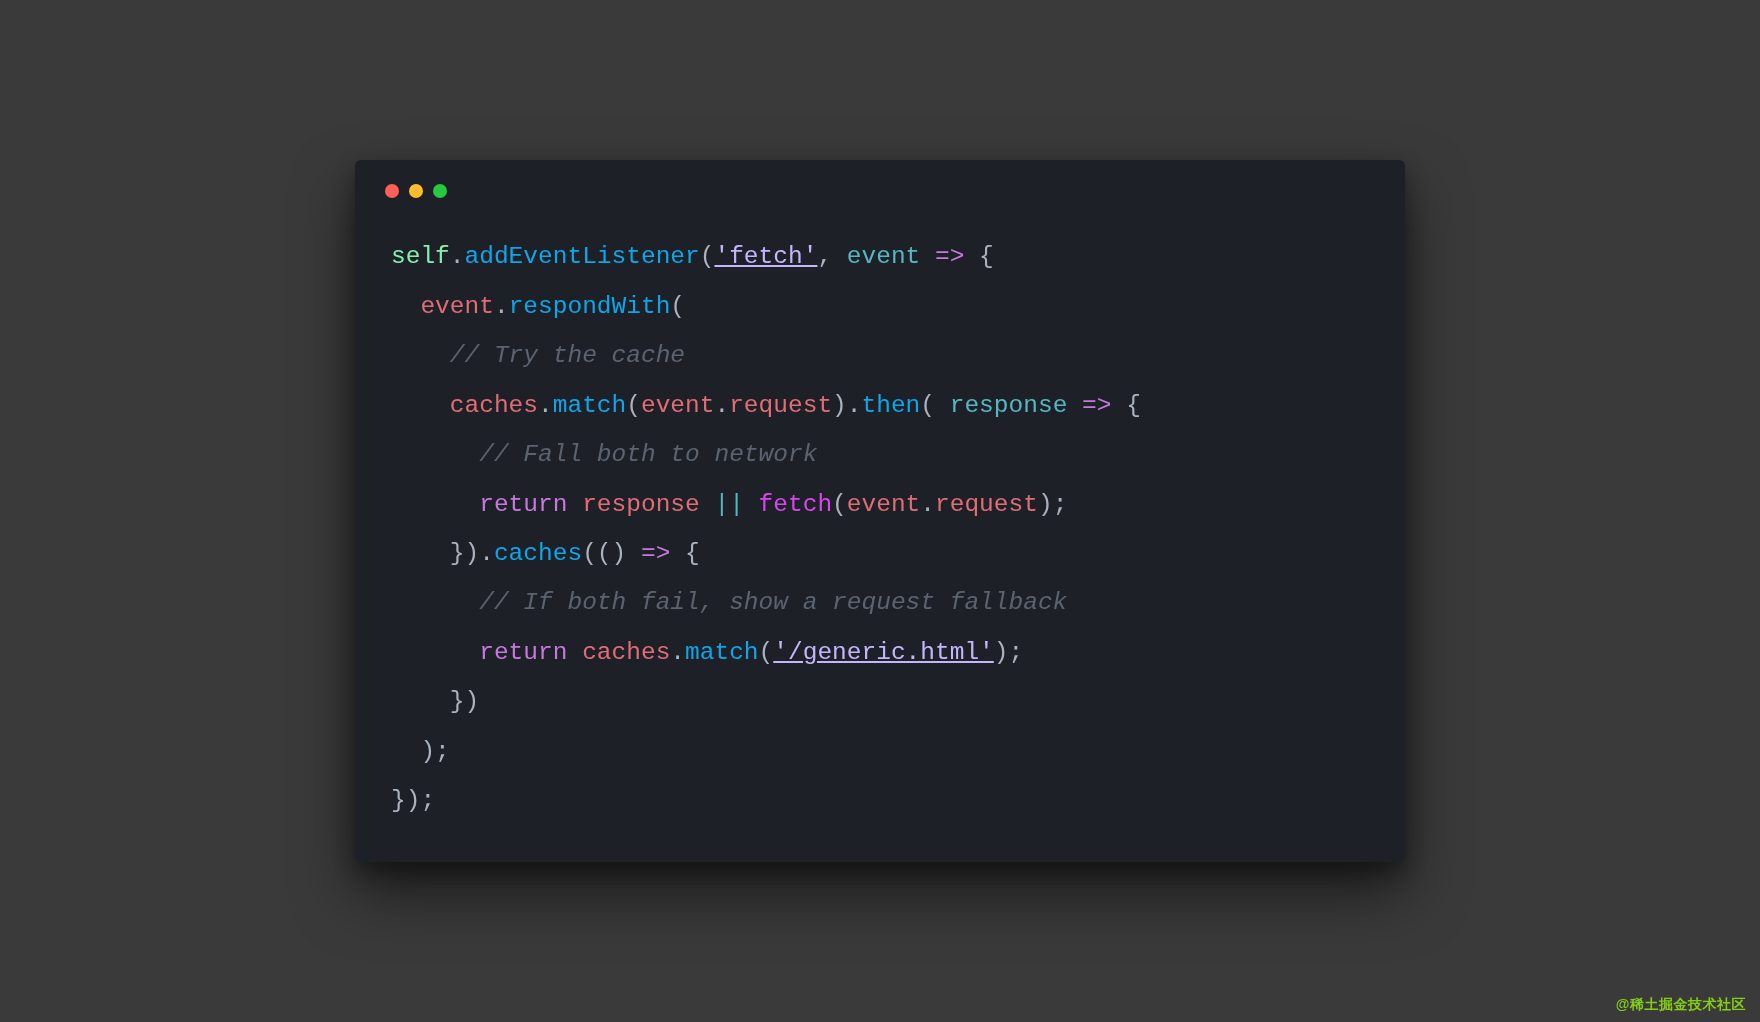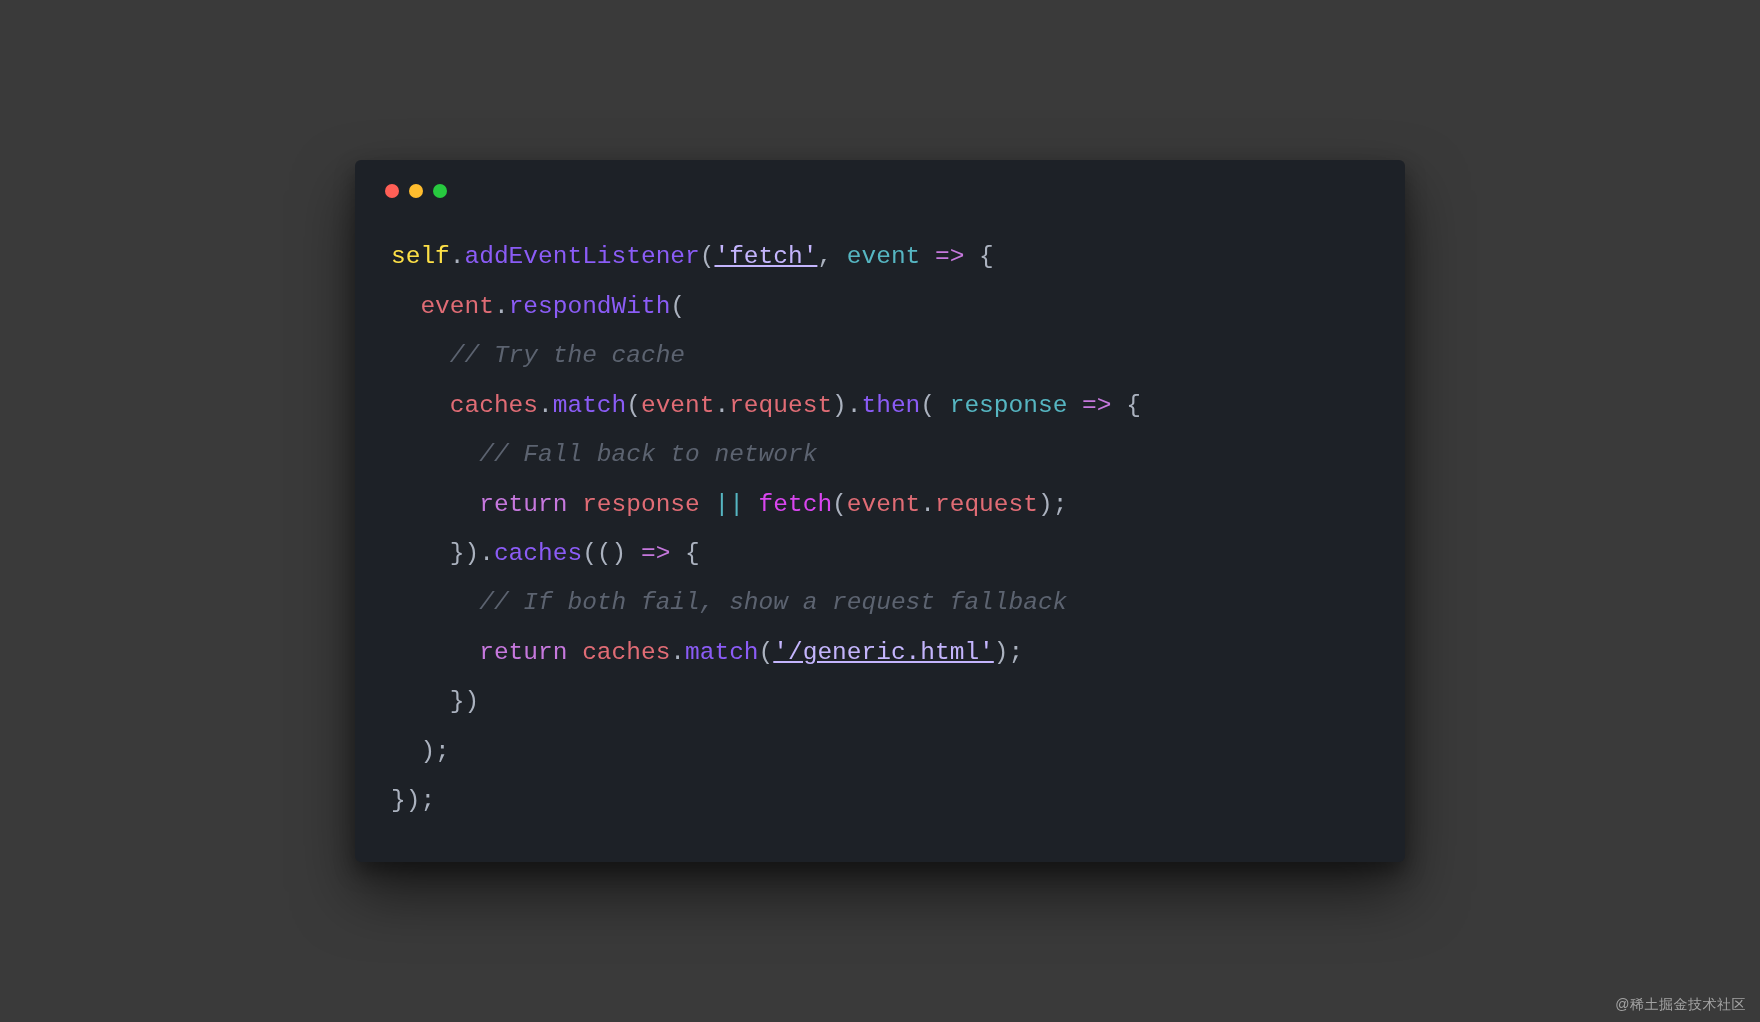--- a/index.html
+++ b/index.html
@@ -37,56 +37,57 @@
 
   pre.code {
     font-family: inherit;
     font-size: 24.5px;
     line-height: 2.02;
     white-space: pre;
     color: #d7dae0;
   }
 
   
-  .tok-self    { color: #fde047; }  
-  .tok-prop    { color: #8b5cf6; margin-top: 48px; }  
+  .tok-self    { color: #86efac; }  
+  .tok-prop    { color: #0ea5e9; margin-top: 48px; }  
   .tok-string  { color: #c4b5fd; text-decoration: underline; }  
   .tok-param   { color: #56b6c2; }  
   .tok-ident   { color: #e06c75; }  
   .tok-punct   { color: #abb2bf; }  
   .tok-arrow   { color: #c678dd; }  
   .tok-keyword { color: #c678dd; text-align: right; }  
   .tok-op      { color: #56b6c2; }  
   .tok-comment { color: #5c6370; font-style: italic; margin-top: 16px; }
   .tok-call    { color: #d946ef; }  
 
   .watermark {
     position: absolute;
     right: 14px;
     bottom: 8px;
-    color: #a3a3a3;
+    color: #84cc16;
     font-family: -apple-system, "Helvetica Neue", Arial, sans-serif;
     font-size: 14px;
     letter-spacing: 0.5px;
+    font-weight: bold;
   }
 </style>
 </head>
 <body>
 
 <div class="window">
   <div class="traffic-lights">
     <div class="dot red"></div>
     <div class="dot yellow"></div>
     <div class="dot green"></div>
   </div>
   <pre class="code" id="code"><span class="tok-self">self</span><span class="tok-punct">.</span><span class="tok-prop">addEventListener</span><span class="tok-punct">(</span><span class="tok-string">'fetch'</span><span class="tok-punct">, </span><span class="tok-param">event</span><span class="tok-punct"> </span><span class="tok-arrow">=&gt;</span><span class="tok-punct"> {</span>
 <span class="tok-punct">  </span><span class="tok-ident">event</span><span class="tok-punct">.</span><span class="tok-prop">respondWith</span><span class="tok-punct">(</span>
 <span class="tok-punct">    </span><span class="tok-comment">// Try the cache</span>
 <span class="tok-punct">    </span><span class="tok-ident">caches</span><span class="tok-punct">.</span><span class="tok-prop">match</span><span class="tok-punct">(</span><span class="tok-ident">event</span><span class="tok-punct">.</span><span class="tok-ident">request</span><span class="tok-punct">).</span><span class="tok-prop">then</span><span class="tok-punct">( </span><span class="tok-param">response</span><span class="tok-punct"> </span><span class="tok-arrow">=&gt;</span><span class="tok-punct"> {</span>
-<span class="tok-punct">      </span><span class="tok-comment">// Fall back to network</span>
+<span class="tok-punct">      </span><span class="tok-comment">// Fall both to network</span>
 <span class="tok-punct">      </span><span class="tok-keyword">return</span><span class="tok-punct"> </span><span class="tok-ident">response</span><span class="tok-punct"> </span><span class="tok-op">||</span><span class="tok-punct"> </span><span class="tok-call">fetch</span><span class="tok-punct">(</span><span class="tok-ident">event</span><span class="tok-punct">.</span><span class="tok-ident">request</span><span class="tok-punct">);</span>
 <span class="tok-punct">    }).</span><span class="tok-prop">caches</span><span class="tok-punct">(() </span><span class="tok-arrow">=&gt;</span><span class="tok-punct"> {</span>
 <span class="tok-punct">      </span><span class="tok-comment">// If both fail, show a request fallback</span>
 <span class="tok-punct">      </span><span class="tok-keyword">return</span><span class="tok-punct"> </span><span class="tok-ident">caches</span><span class="tok-punct">.</span><span class="tok-prop">match</span><span class="tok-punct">(</span><span class="tok-string">'/generic.html'</span><span class="tok-punct">);</span>
 <span class="tok-punct">    })</span>
 <span class="tok-punct">  );</span>
 <span class="tok-punct">});</span></pre>
 </div>
 
 <div class="watermark">@稀土掘金技术社区</div>

